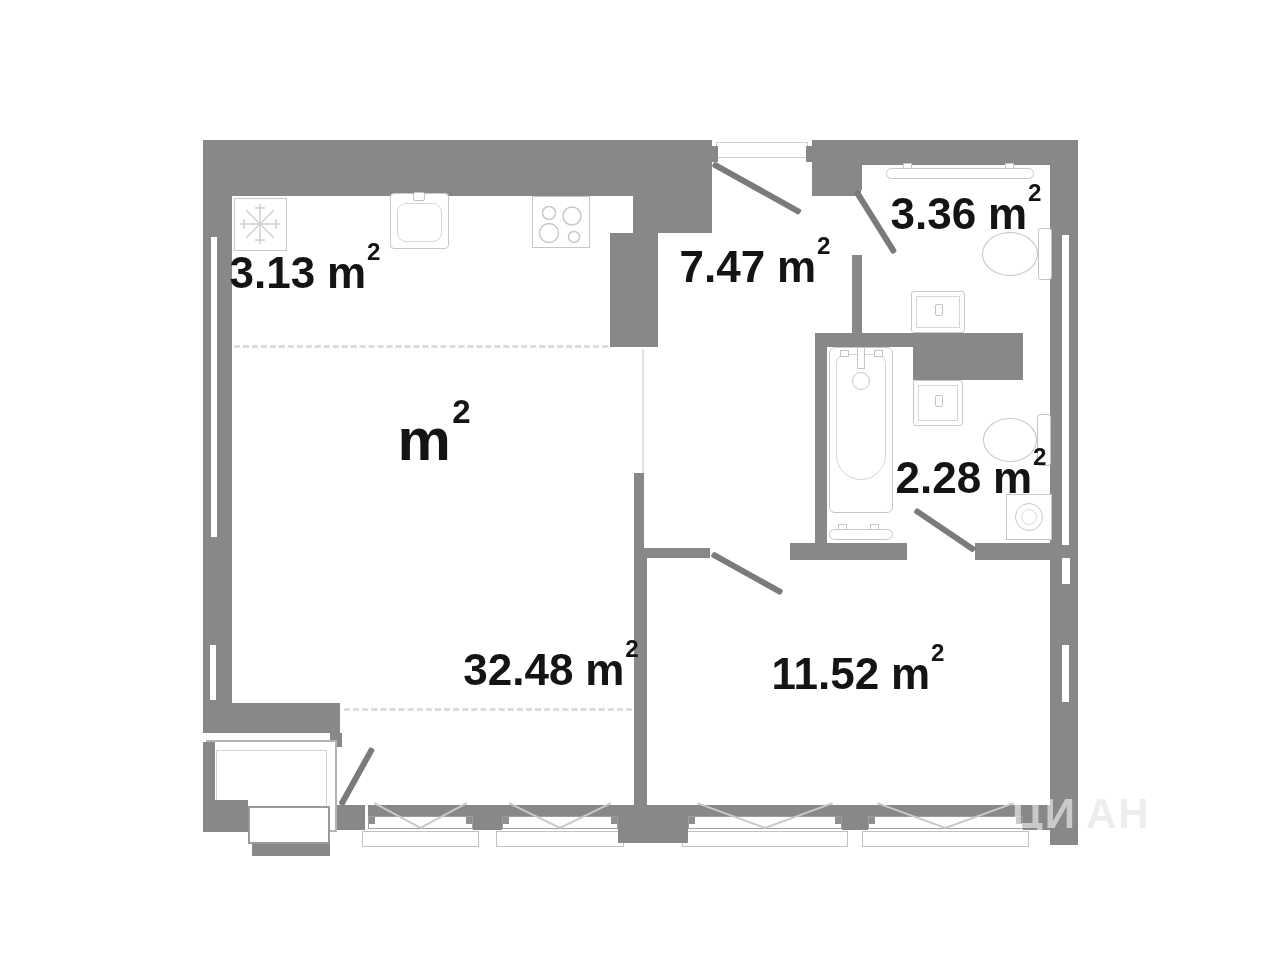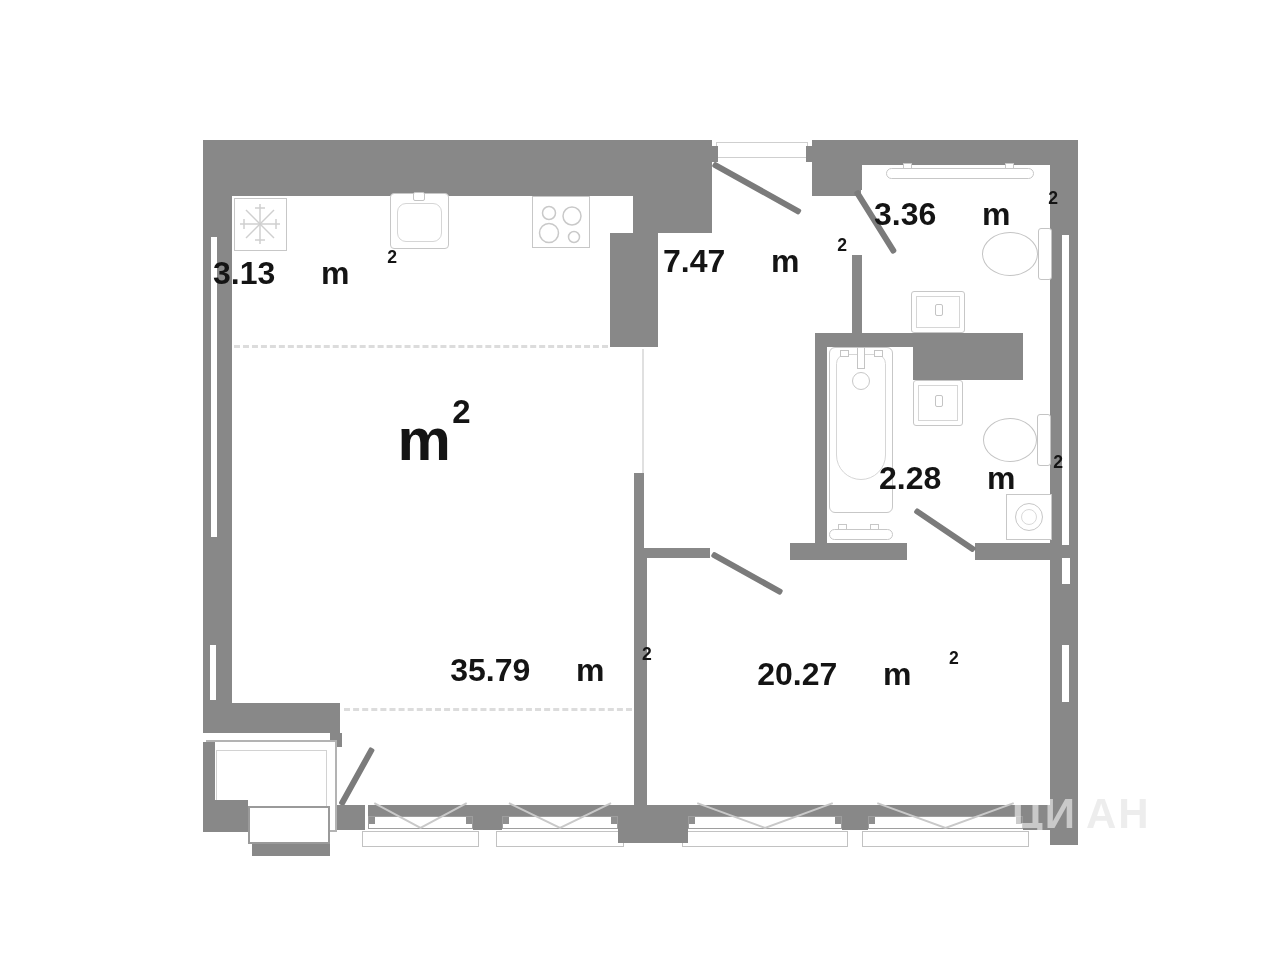--- a/index.html
+++ b/index.html
@@ -9,21 +9,21 @@
   .w{position:absolute;background:#888888;box-sizing:border-box;}
   .slit{position:absolute;background:#ffffff;}
   .thinline{position:absolute;background:#e0e0e0;}
   .dash{position:absolute;border-top:3px dashed #dcdcdc;height:0;}
   .leaf{position:absolute;height:6px;background:#7b7b7b;border-radius:2px;transform-origin:0 50%;}
   
   .label{position:absolute;display:flex;align-items:flex-start;color:#141414;font-weight:700;
          white-space:nowrap;transform:translate(-50%,-52%);line-height:1;}
   .label .u{margin-left:0.27em;}
   .label .sup{font-size:0.55em;transform:translateY(-0.45em);margin-left:0.04em;}
-  .lbl-sm{font-size:32px;gap:37px;}
+  .lbl-sm{font-size:44px;}
   .lbl-xl{font-size:60px;}
   
   .win{position:absolute;top:805px;height:46px;}
   .win .bar{position:absolute;left:0;right:0;top:0;height:11px;background:#888888;}
   .win .frame{position:absolute;left:0;right:0;top:11px;height:13px;background:#ffffff;
               border:1px solid #9e9e9e;box-sizing:border-box;}
   .win .frame::before,.win .frame::after{content:"";position:absolute;top:0;width:6px;height:7px;background:#8f8f8f;}
   .win .frame::before{left:0;} .win .frame::after{right:0;}
   .win .sill{position:absolute;left:-6px;right:-6px;top:26px;height:16px;background:#ffffff;
              border:1px solid #c2c2c2;box-sizing:border-box;}
@@ -203,42 +203,42 @@
 
   <div class="label lbl-xl" style="left:426px;top:441px">
       <span class="u">m</span>
       <span class="sup">2</span>
   </div>
   <div class="label lbl-sm" style="left:305px;top:274px">
     <span>3.13</span>
       <span class="u">m</span>
       <span class="sup">2</span>
   </div>
-  <div class="label lbl-sm" style="left:755px;top:262px">
+  <div class="label lbl-sm" style="left:755px;top:268px">
     <span>7.47</span>
       <span class="u">m</span>
       <span class="sup">2</span>
   </div>
   <div class="label lbl-sm" style="left:966px;top:215px">
     <span>3.36</span>
       <span class="u">m</span>
       <span class="sup">2</span>
   </div>
   <div class="label lbl-sm" style="left:971px;top:479px">
     <span>2.28</span>
       <span class="u">m</span>
       <span class="sup">2</span>
   </div>
   <div class="label lbl-sm" style="left:551px;top:671px">
-    <span>35.79</span>
+    <span>32.48</span>
       <span class="u">m</span>
       <span class="sup">2</span>
   </div>
   <div class="label lbl-sm" style="left:858px;top:675px">
-    <span>20.27</span>
+    <span>11.52</span>
       <span class="u">m</span>
       <span class="sup">2</span>
   </div>
 
   <span class="wm wm1" style="left:1012px;top:793px">ЦИ</span>
   <span class="wm wm2" style="left:1086px;top:793px">АН</span>
 
 </div>
 
 </body></html>

